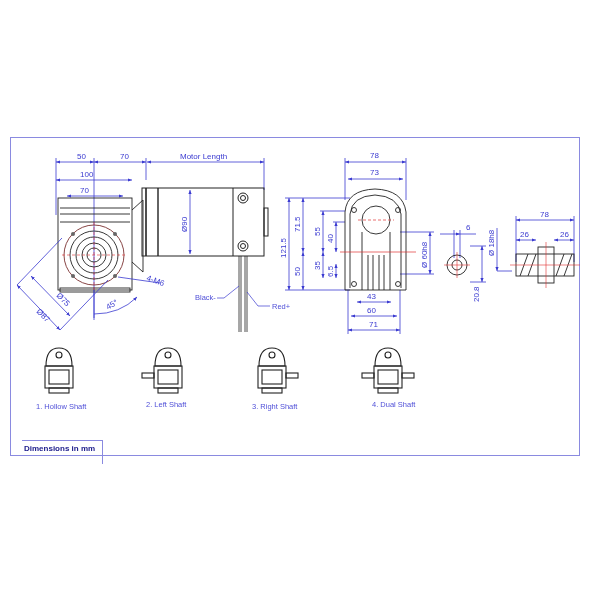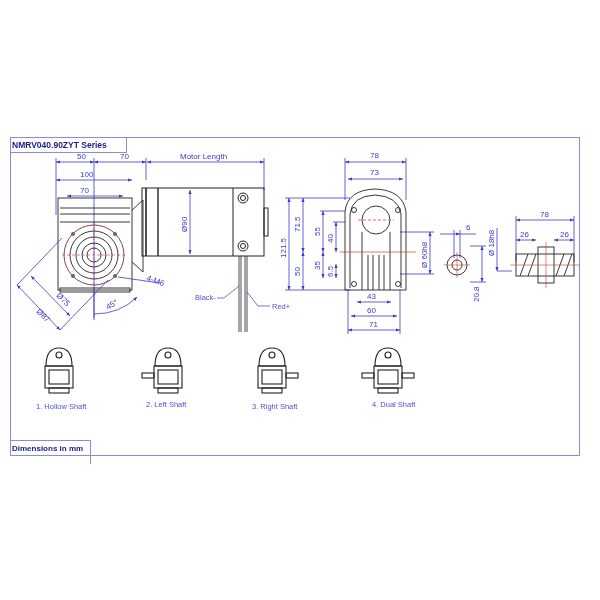--- a/index.html
+++ b/index.html
@@ -1,32 +1,31 @@
 <!DOCTYPE html>
 <html><head>
 <meta charset="utf-8">
 <style>
   html,body{margin:0;padding:0;background:#fff;}
   body{width:600px;height:600px;position:relative;overflow:hidden;font-family:"Liberation Sans",sans-serif;}
   #sheet{position:absolute;left:0;top:0;width:600px;height:600px;}
   .frame{position:absolute;left:10px;top:137px;width:570px;height:319px;border:1px solid #8a8ae0;box-sizing:border-box;}
   .title-box{position:absolute;left:10px;top:137px;width:117px;height:16px;border:1px solid #8a8ae0;border-left:none;border-top:none;box-sizing:border-box;
     font-size:8.5px;font-weight:bold;color:#1a1a8a;line-height:16px;padding-left:2px;white-space:nowrap;}
-  .footer-box{position:absolute;left:10px;top:440px;width:81px;height:24px;border:1px solid #8a8ae0;border-left:none;border-bottom:none;box-sizing:border-box;
+  .footer-box{position:absolute;left:22px;top:440px;width:81px;height:24px;border:1px solid #8a8ae0;border-left:none;border-bottom:none;box-sizing:border-box;
     font-size:8px;font-weight:bold;color:#1a1a8a;line-height:15px;padding-left:2px;white-space:nowrap;}
   svg text{font-family:"Liberation Sans",sans-serif;}
   .dim{fill:#3a3ad0;font-size:8px;}
   .cap{fill:#5050d8;font-size:7.5px;}
 </style>
 </head>
 <body>
 
 <div id="sheet">
   <div class="frame"></div>
-  <div class="title-box">NMRV040.90ZYT Series</div>
   <div class="footer-box">Dimensions in mm</div>
 
   <svg width="600" height="600" viewBox="0 0 600 600" style="position:absolute;left:0;top:0;">
     <defs>
       <marker id="ar" markerWidth="6" markerHeight="6" refX="5" refY="3" orient="auto-start-reverse">
         <path d="M0,1 L5,3 L0,5 z" fill="#3a3ad0"></path>
       </marker>
     </defs>
 
     <g>

